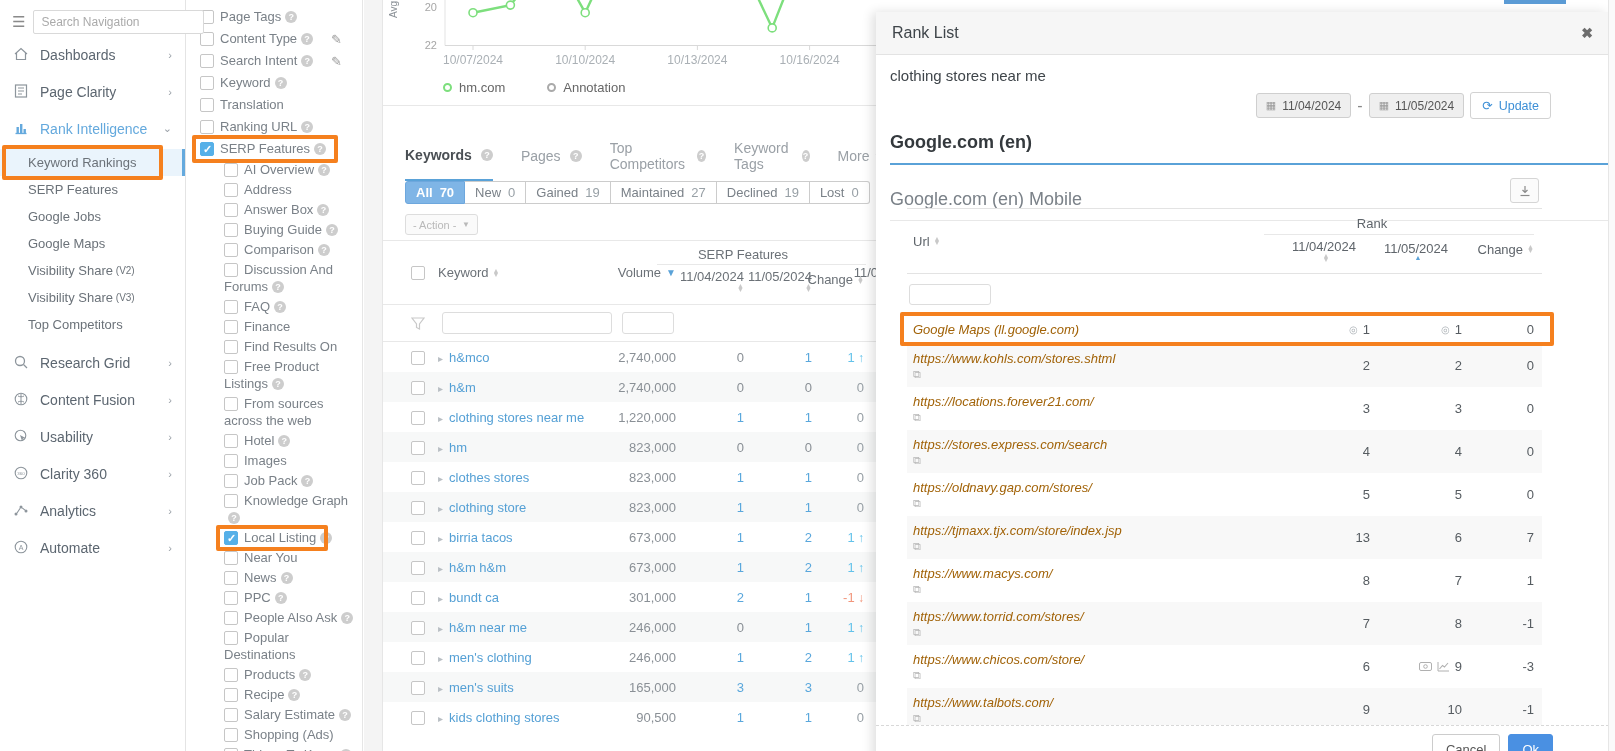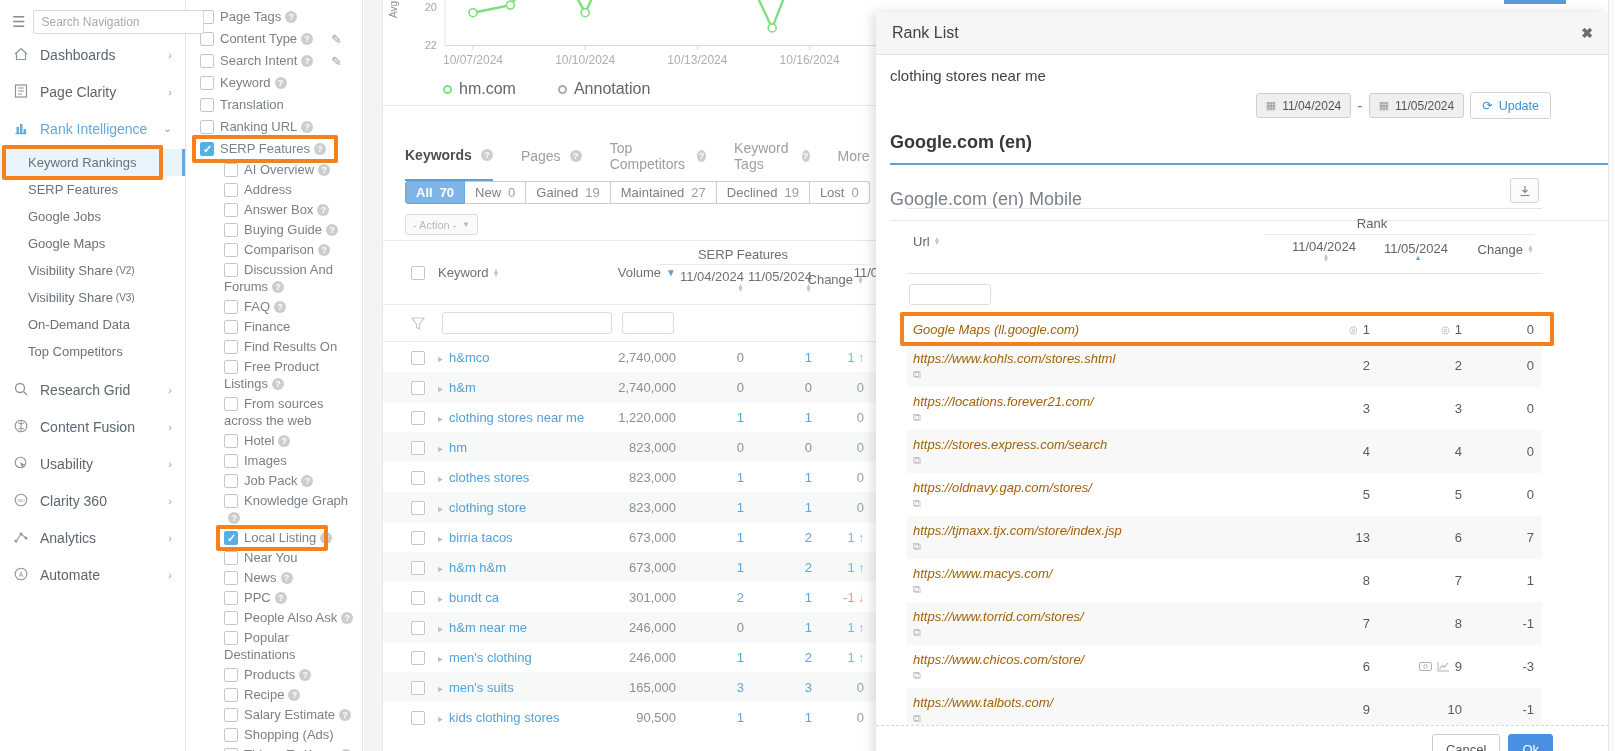--- a/index.html
+++ b/index.html
@@ -40,21 +40,21 @@
   .f-hl { position:absolute; left:-8px; right:28px; top:-3px; bottom:-3px; border:4px solid #f5801e; border-radius:2px; pointer-events:none; }
   .f-hl.wide { right:18px; }
 
   
   .main { position:absolute; left:364px; top:0; width:448px; height:751px; background:#fff; }
   .gutter { position:absolute; left:0; top:0; width:19px; height:751px; background:#f4f4f4; border-right:1px solid #e6e6e6; }
   .mcontent { position:absolute; left:19px; top:0; width:493px; height:751px; }
 
   .chart-block { position:absolute; left:0; top:0; width:493px; height:106px; border-bottom:1px solid #e8e8e8; overflow:hidden; }
   .chart-svg { position:absolute; left:0; top:0; }
-  .legend { position:absolute; left:60px; top:80px; display:flex; gap:42px; font-size:16px; color:#666; }
+  .legend { position:absolute; left:60px; top:80px; display:flex; gap:42px; font-size:13px; color:#666; }
   .legend .li { display:flex; align-items:center; gap:7px; cursor:pointer; }
   .ldot { width:9px; height:9px; border-radius:50%; border:2px solid #7ddf7d; background:#fff; }
   .ldot.gray { border-color:#aaa; }
 
   .tabs-row { position:absolute; left:22px; top:140px; display:flex; gap:28px; font-size:14px; color:#9aa0a6; }
   .tab { display:flex; align-items:center; gap:5px; padding-bottom:9px; cursor:pointer; }
   .tab.active { color:#4a4f54; font-weight:bold; border-bottom:2px solid #5aa2d8; }
   .tab .caret { font-size:10px; color:#9aa0a6; }
 
   .status-row { position:absolute; left:22px; top:181px; display:flex; }
@@ -191,23 +191,20 @@
         </div>
         <div class="sub-item">
           <span>Visibility Share</span>
           <span class="small-note">&nbsp;(V2)</span>
         </div>
         <div class="sub-item">
           <span>Visibility Share</span>
           <span class="small-note">&nbsp;(V3)</span>
         </div>
         <div class="sub-item">
-          <span>On-Demand Data</span>
-        </div>
-        <div class="sub-item">
           <span>Top Competitors</span>
         </div>
       </div>
     <div id="nav-bottom">
         <div class="nav-item">
           <span class="nicon"><svg width="16" height="16" viewBox="0 0 16 16">
               <circle cx="7" cy="7" r="4.5" fill="none" stroke="currentColor" stroke-width="1.3"></circle>
               <path d="M10.5 10.5L14 14" stroke="currentColor" stroke-width="1.3"></path>
             </svg></span>
           <span class="nlabel">Research Grid</span>

